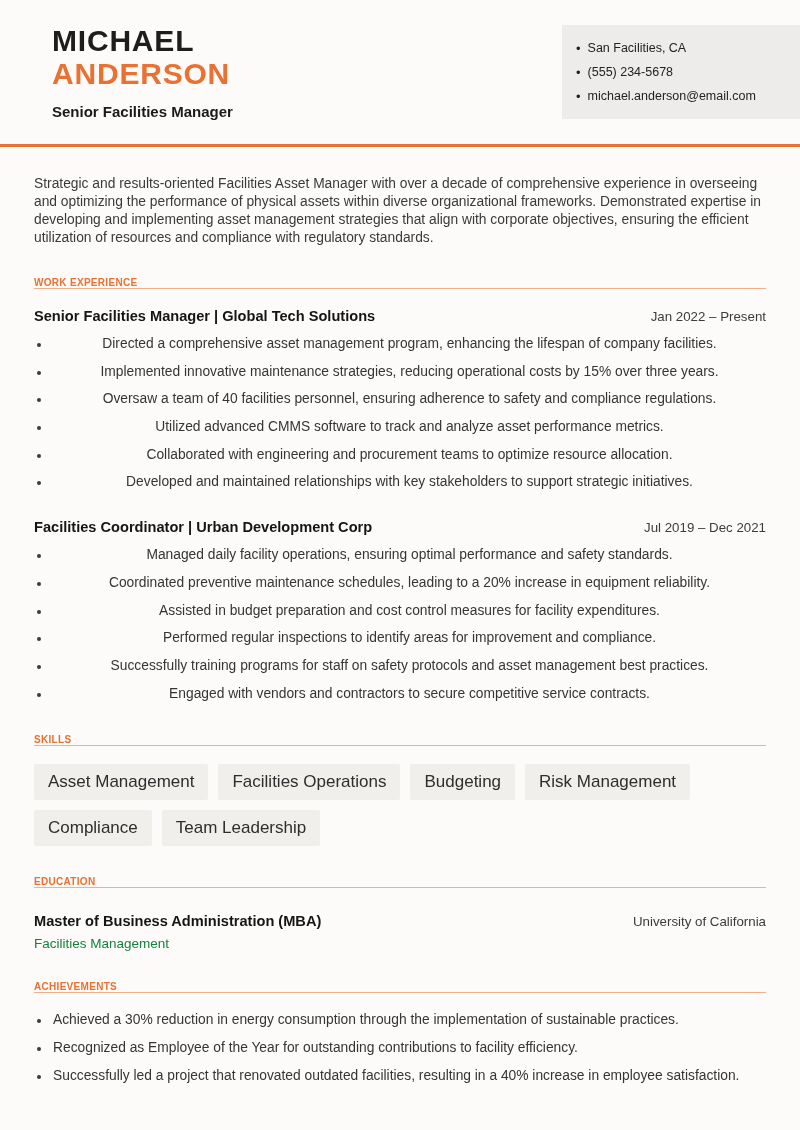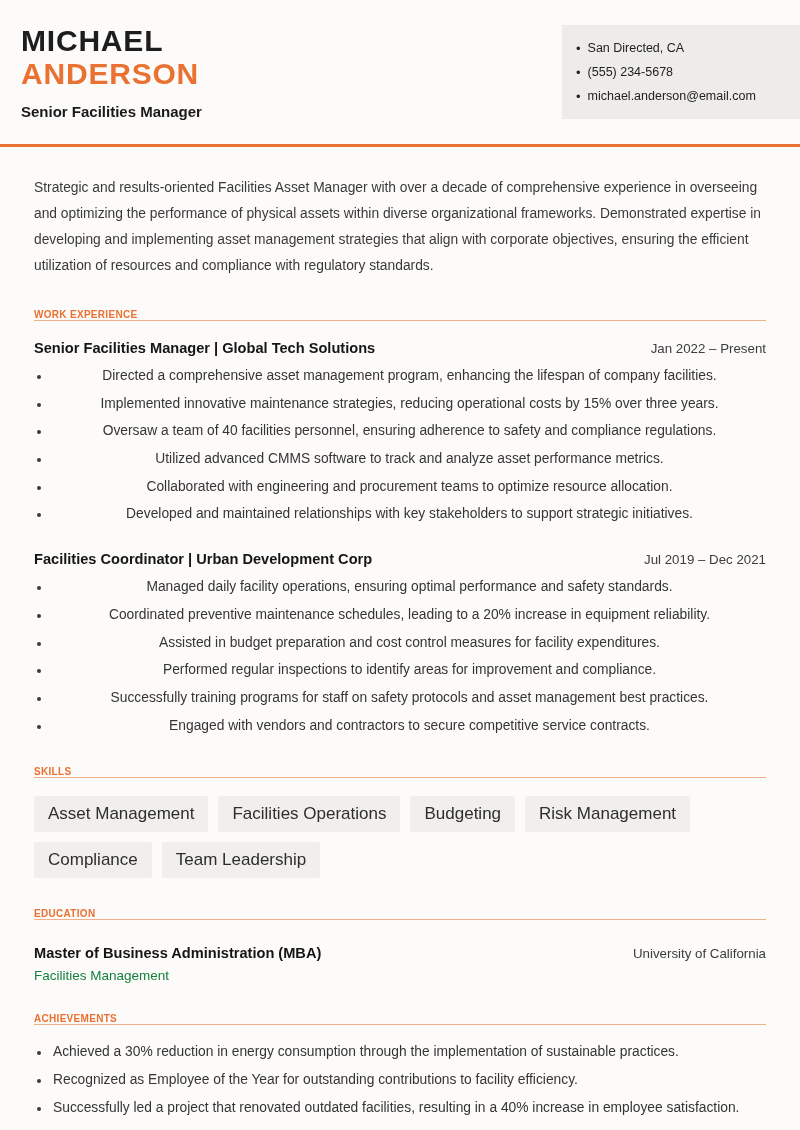--- a/index.html
+++ b/index.html
@@ -10,37 +10,37 @@
     --text:#333333;
   }
   *{box-sizing:border-box;margin:0;padding:0;}
   html,body{background:var(--page-bg);}
   body{
     width:800px;min-height:1130px;margin:0 auto;
     font-family:"Liberation Sans", sans-serif;
     color:var(--text);
     -webkit-font-smoothing:antialiased;
   }
-  .header{position:relative;padding:24px 34px 0 21px;}
+  .header{position:relative;padding:24px 34px 0 52px;}
   .name-first{font-size:30px;font-weight:800;letter-spacing:.8px;color:#1d1d1d;line-height:33px;}
   .name-last{font-size:30px;font-weight:800;letter-spacing:.8px;color:var(--accent);line-height:33px;}
   .headline{margin-top:13px;font-size:15px;font-weight:700;color:#1a1a1a;}
   .contact-card{
     position:absolute;top:25px;right:0;width:238px;
     background:var(--contact-bg);padding:11px 16px 11px 14px;
   }
   .contact-card ul{list-style:none;}
   .contact-card li{
     font-size:12.5px;color:#222;padding:5px 0;
     display:flex;align-items:center;gap:7px;white-space:nowrap;
   }
   .contact-dot{font-size:13px;line-height:1;color:#222;}
   .top-rule{margin-top:24px;height:3px;background:var(--accent);}
   .content{padding:0 34px;}
-  .summary{margin-top:28px;font-size:13.8px;line-height:26px;color:#3a3a3a;}
+  .summary{margin-top:28px;font-size:13.8px;line-height:18px;color:#3a3a3a;}
   section{margin-top:30px;}
   .sec-h{
     font-size:10px;font-weight:700;color:var(--accent);
     letter-spacing:.3px;
     border-bottom:1px solid rgba(233,113,50,.55);
   }
   .job{margin-top:19px;margin-bottom:26px;text-align:center;}
   .job:last-child{margin-bottom:0;}
   .row-head{display:flex;justify-content:space-between;align-items:baseline;}
   .row-head h3{font-size:14.6px;font-weight:700;color:#151515;}
@@ -69,21 +69,21 @@
     <div class="name">
       <div class="name-first">MICHAEL</div>
       <div class="name-last">ANDERSON</div>
     </div>
     <div class="headline">Senior Facilities Manager</div>
 
     <aside class="contact-card">
       <ul>
         <li>
           <span class="contact-dot">•</span>
-          <span>San Directed, CA</span>
+          <span>San Facilities, CA</span>
         </li>
         <li>
           <span class="contact-dot">•</span>
           <span>(555) 234-5678</span>
         </li>
         <li>
           <span class="contact-dot">•</span>
           <span>michael.anderson@email.com</span>
         </li>
       </ul>

